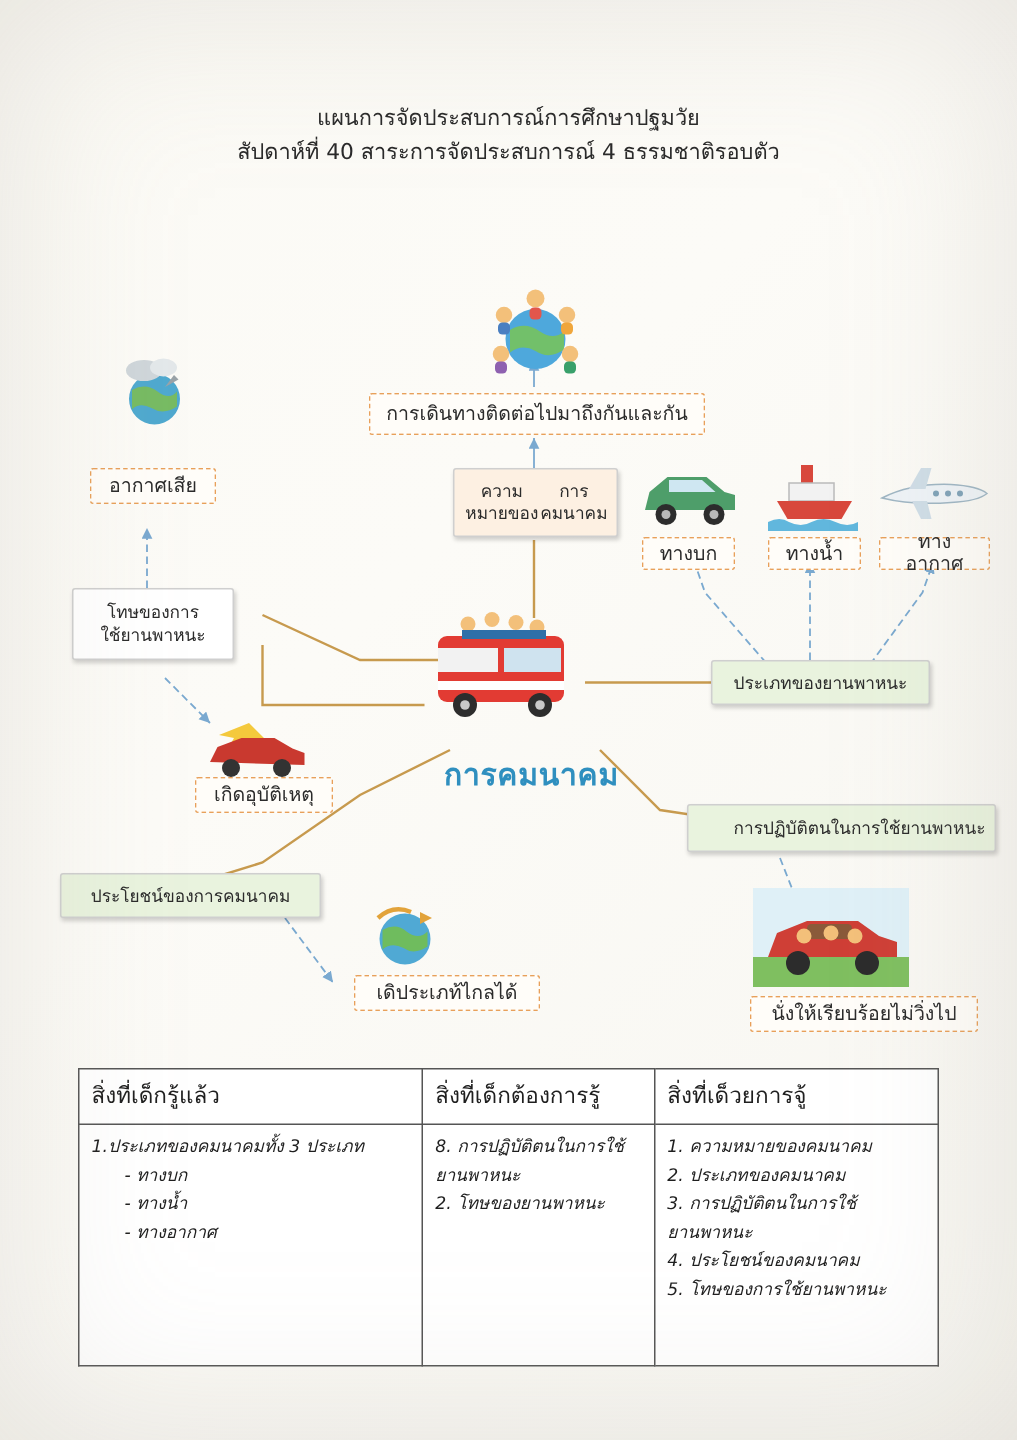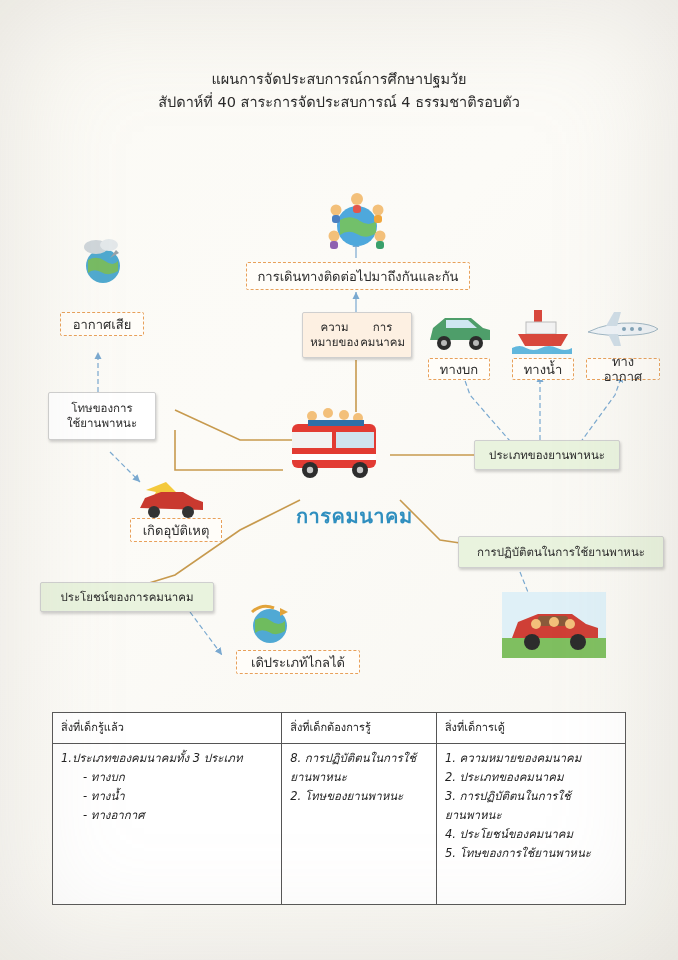--- a/index.html
+++ b/index.html
@@ -49,21 +49,21 @@
     position:absolute;
     color:#2f8fbf;
     font-size:20px;
     font-weight:bold;
     letter-spacing:.5px;
   }
   .pic{position:absolute;}
   .table-wrap{position:absolute;left:52px;top:712px;width:574px;}
   table{border-collapse:collapse;width:100%;background:#fff;}
   td,th{border:1px solid #555;vertical-align:top;padding:5px 8px;font-size:11.5px;color:#1f1f1f;text-align:left;font-weight:normal;}
-  thead td{font-size:11px;padding-bottom:7px;}
+  thead td{font-size:15px;padding-bottom:7px;}
   .cell-line{line-height:19px;font-style:italic;}
   .indent{padding-left:22px;}
   .sheet-shadow{
     position:absolute;left:0;top:0;width:678px;height:960px;
     box-shadow:inset 0 0 120px rgba(170,165,150,.25);
     pointer-events:none;
   }
 </style>
 </head>
 <body>
@@ -249,34 +249,37 @@
   </div>
 
   <div class="node solid-box b-green" style="left:40px;top:582px;width:174px;height:30px;">
     <span>ประโยชน์ของการคมนาคม</span>
   </div>
 
   <div class="node dash-box" style="left:236px;top:650px;width:124px;height:24px;">
     <span>เดิประเภท้ไกลได้</span>
   </div>
 
-  <div class="node solid-box b-green" style="left:458px;top:536px;width:206px;height:32px;">
+  <div class="node solid-box b-green" style="left:458px;top:536px;width:206px;height:32px;justify-content:flex-end;">
     <span>การปฏิบัติตนในการใช้ยานพาหนะ</span>
   </div>
 
+  <div class="node dash-box" style="left:500px;top:664px;width:152px;height:24px;">
+    <span>นั่งให้เรียบร้อยไม่วิ่งไป</span>
+  </div>
 
   <div class="center-label" style="left:296px;top:500px;">การคมนาคม</div>
 
   <div class="table-wrap">
     <table>
       <thead>
         <tr>
           <td style="width:40%;">สิ่งที่เด็กรู้แล้ว</td>
           <td style="width:27%;">สิ่งที่เด็กต้องการรู้</td>
-          <td style="width:33%;">สิ่งที่เด็การเดู้</td>
+          <td style="width:33%;">สิ่งที่เด็วยการจู้</td>
         </tr>
       </thead>
       <tbody>
         <tr>
           <td style="height:150px;">
             <div class="cell-line">1.ประเภทของคมนาคมทั้ง 3 ประเภท</div>
             <div class="cell-line indent">- ทางบก</div>
             <div class="cell-line indent">- ทางน้ำ</div>
             <div class="cell-line indent">- ทางอากาศ</div>
           </td>

